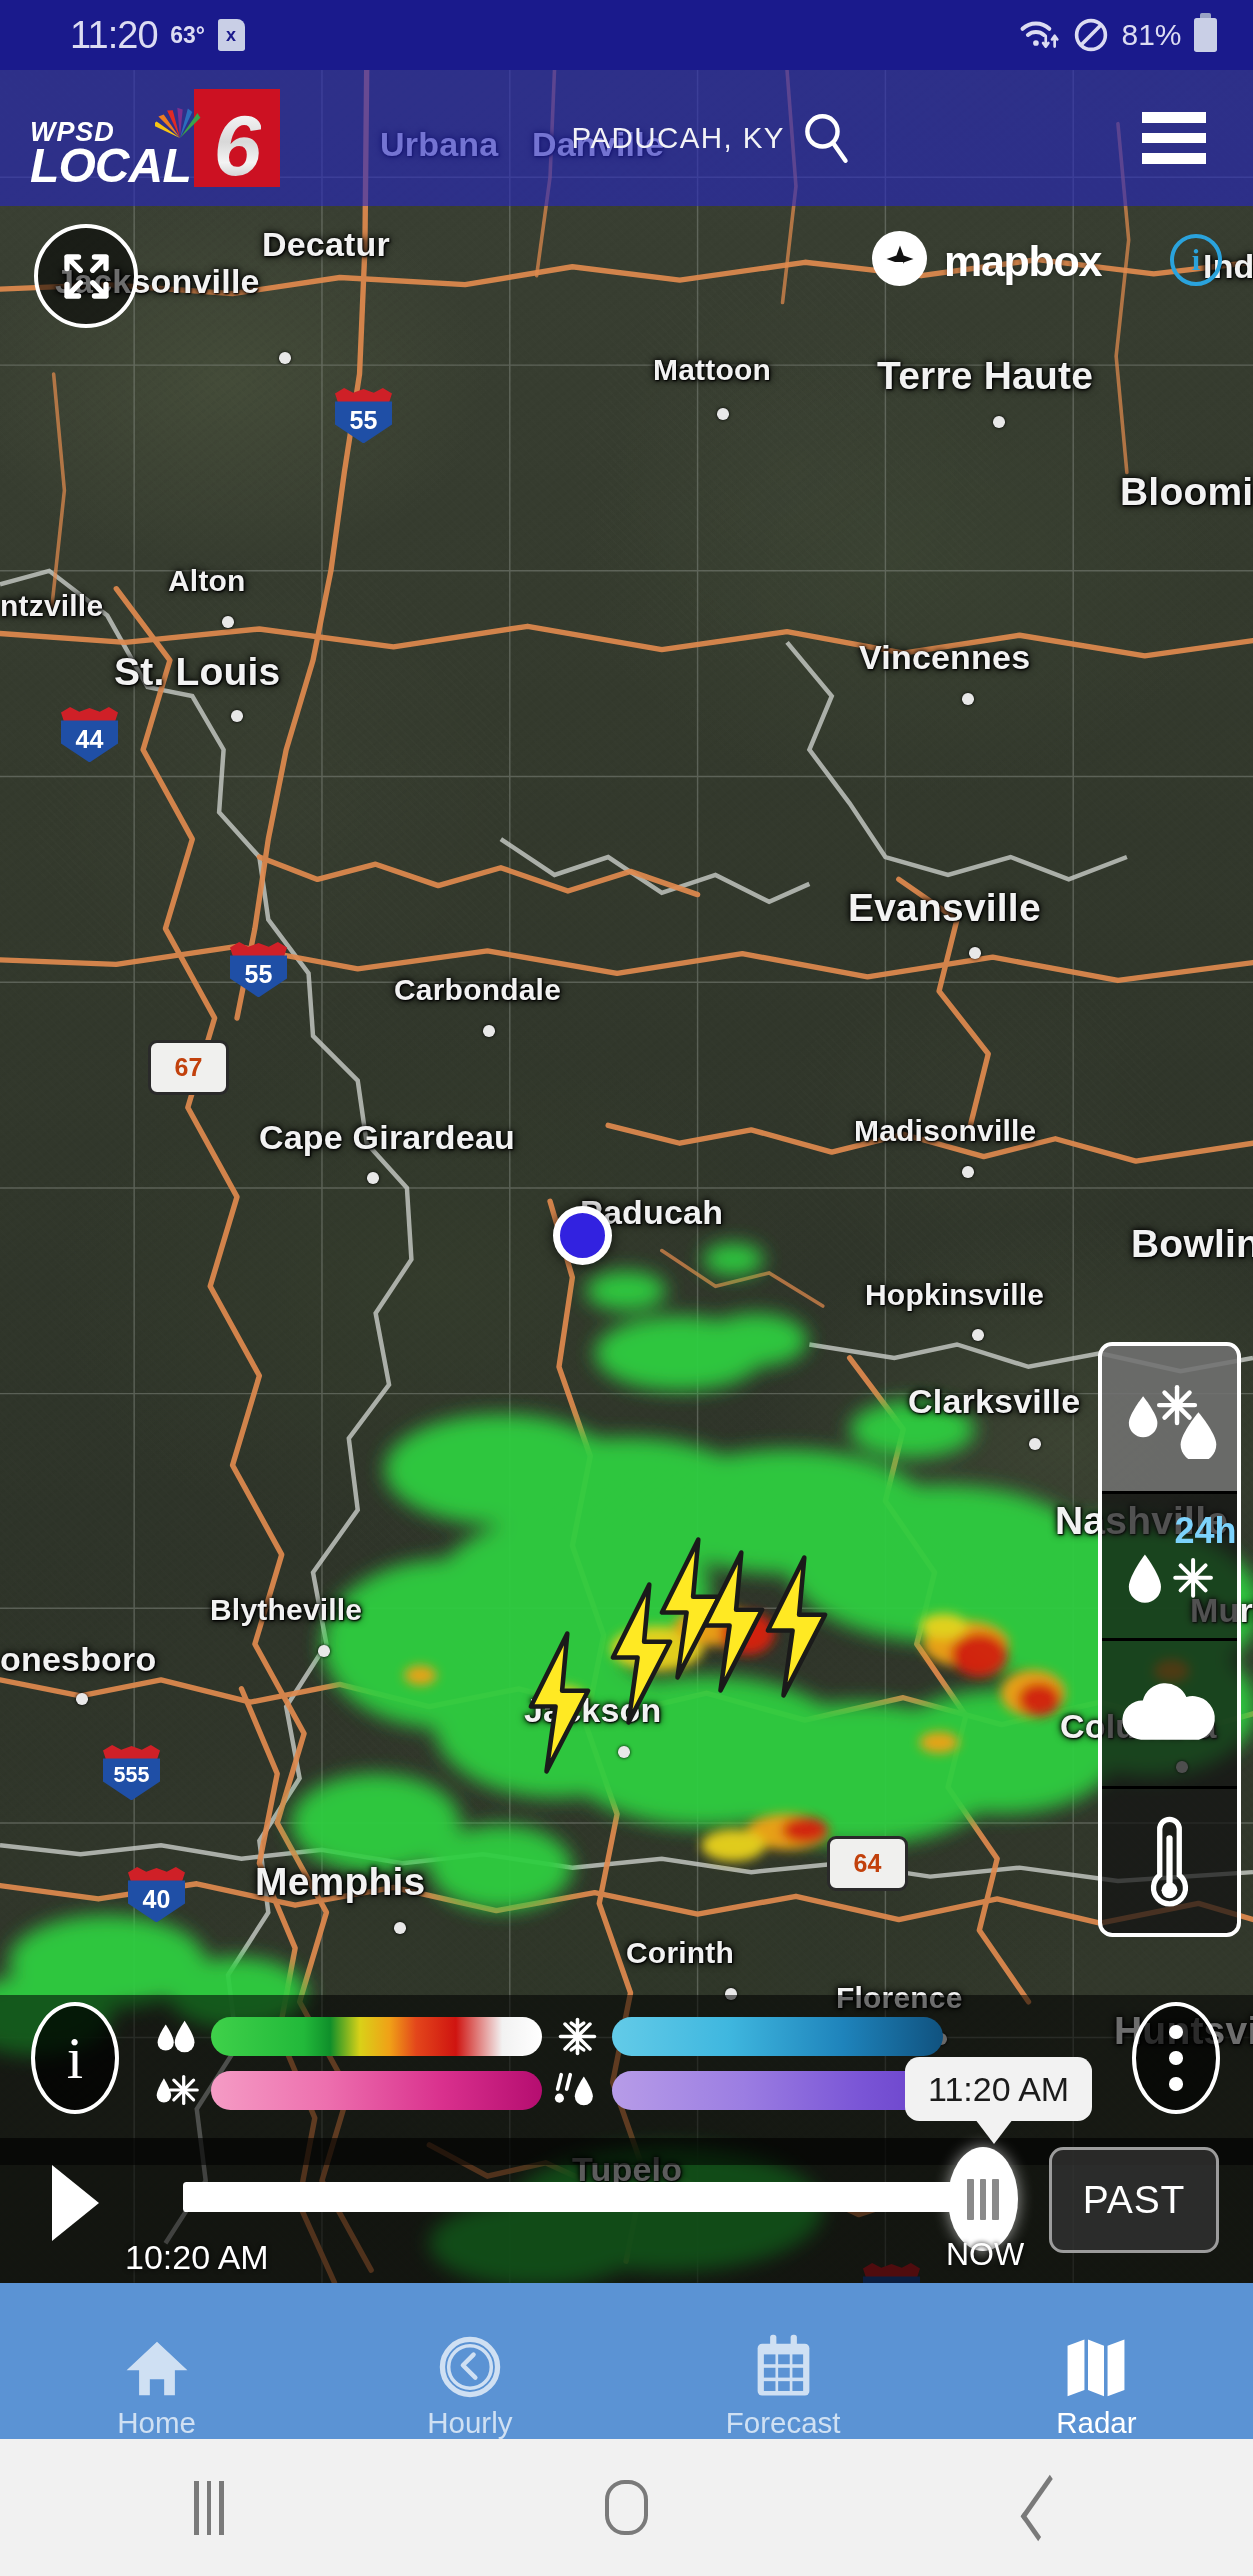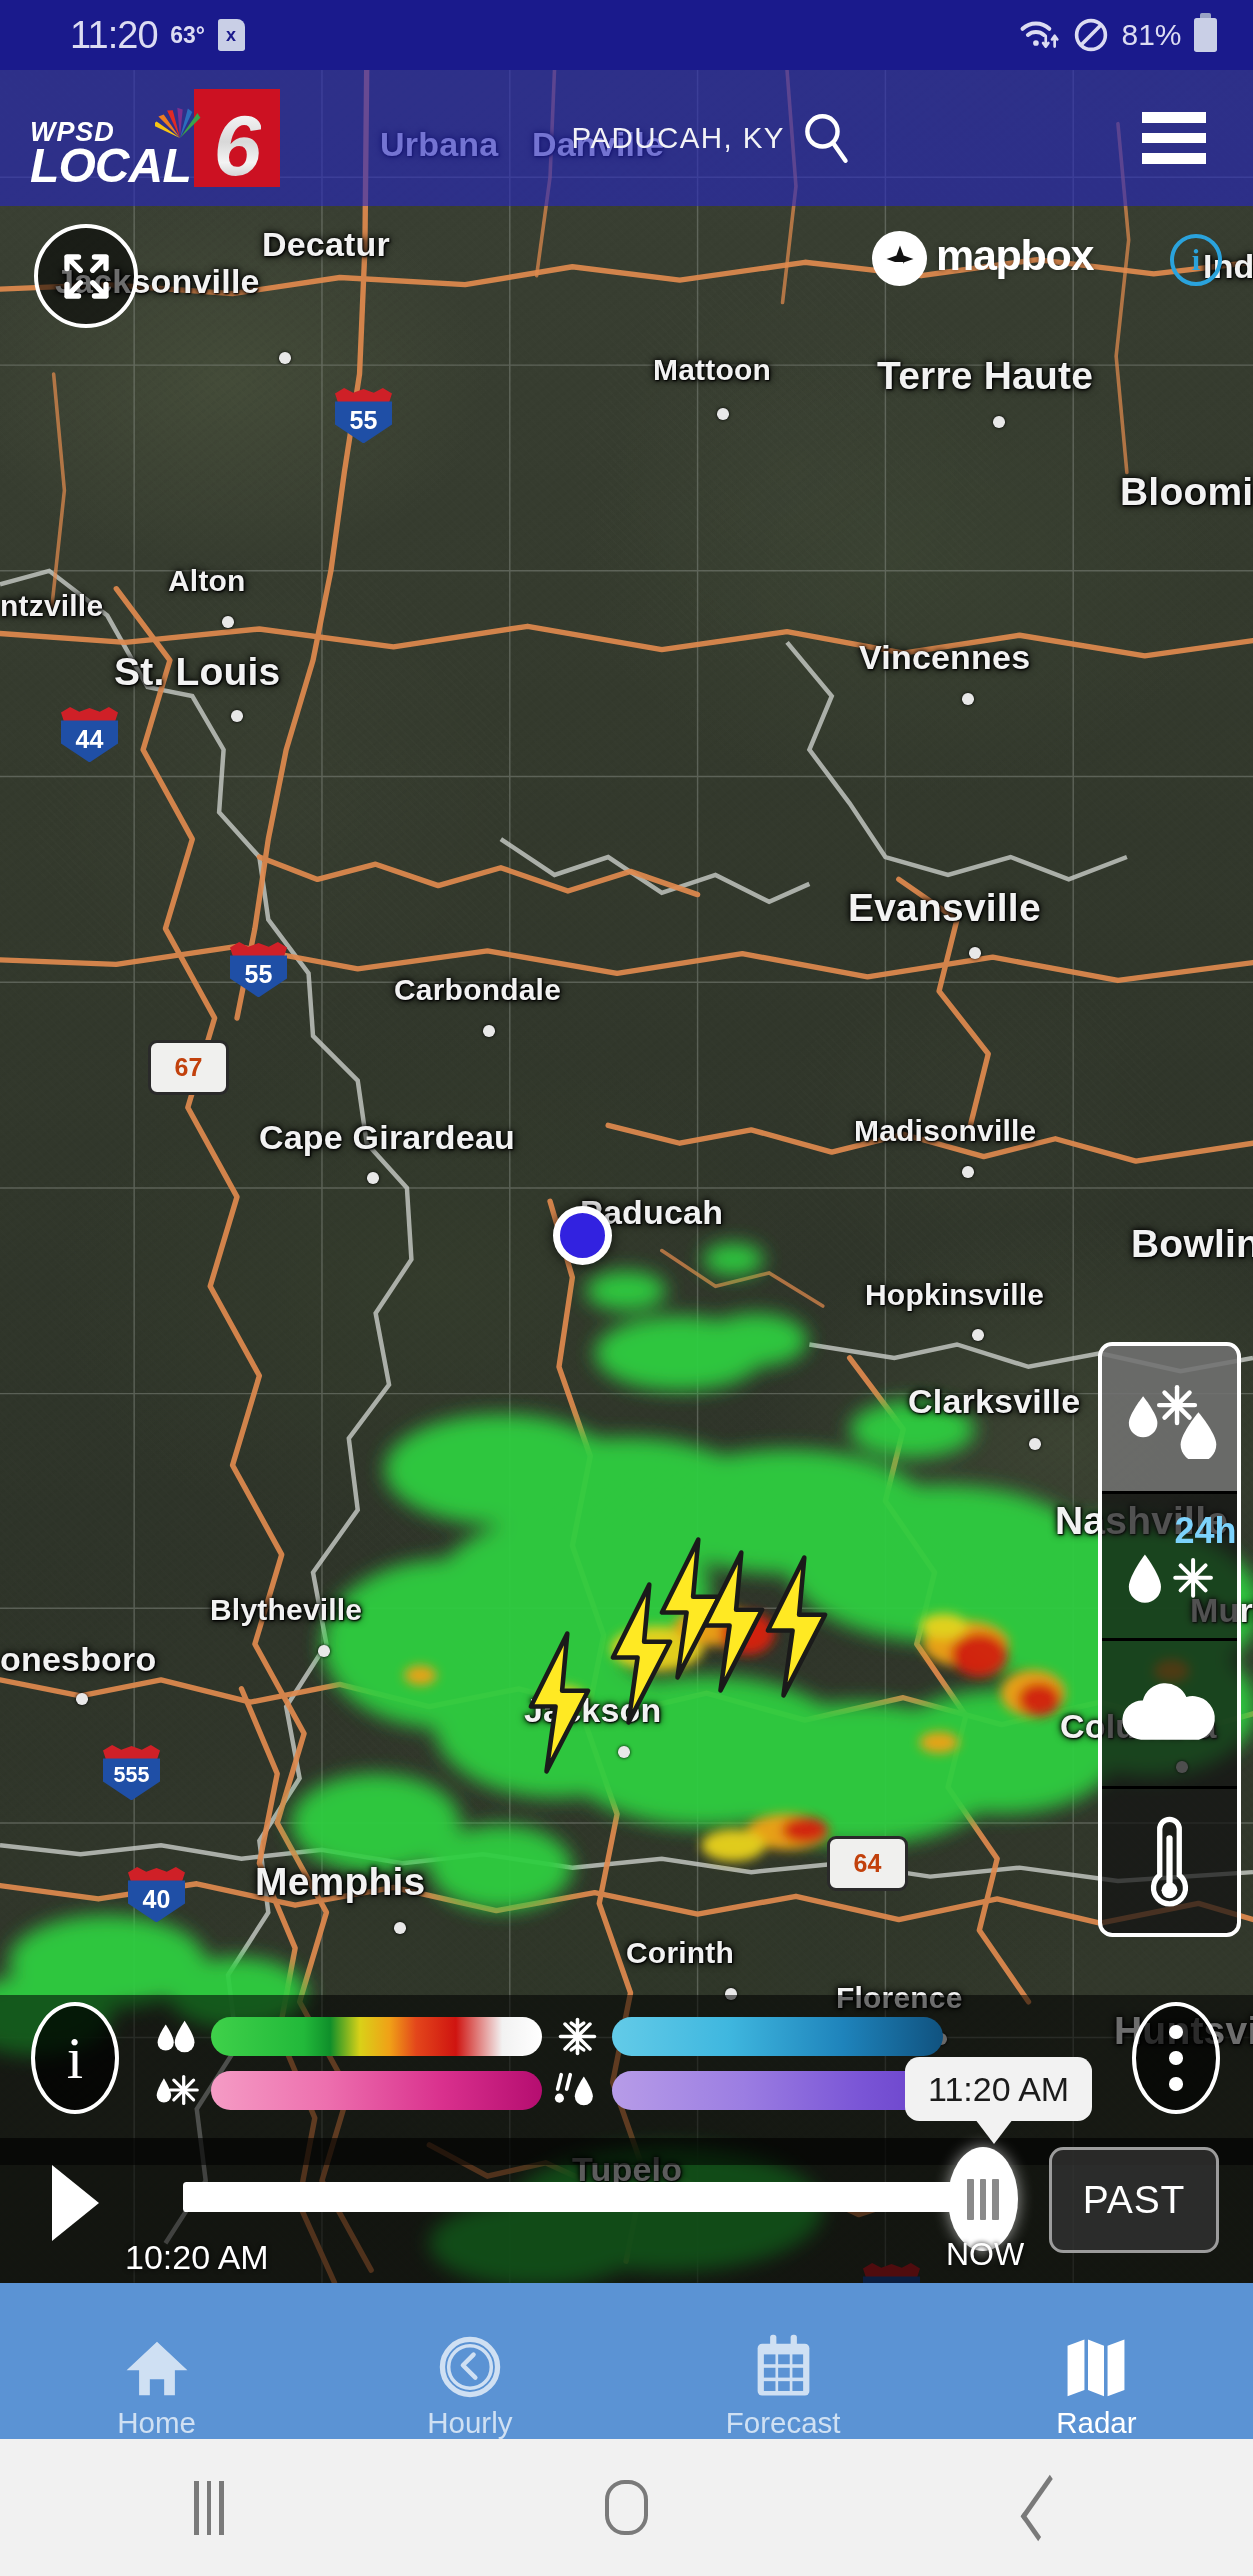--- a/index.html
+++ b/index.html
@@ -91,22 +91,22 @@
   .peacock { position:absolute; top:12.5px; left:-39px; width:50px; height:47px; }
   .hdr-center { flex:1; display:flex; align-items:center; justify-content:center; gap:16px; }
   .hdr-loc { color:#f3f3f6; font-size:29.5px; letter-spacing:1.4px; }
   .hdr-menu { padding-right:47px; display:flex; flex-direction:column; gap:9.8px; }
   .hdr-menu i { display:block; width:64px; height:10.7px; background:#fff; }
 
   
   .fs-btn { position:absolute; left:34px; top:224px; width:104px; height:104px;
     border-radius:50%; border:4.5px solid #fff; background:rgba(0,0,0,.55); z-index:30;
     display:flex; align-items:center; justify-content:center; }
-  .mapbox-logo { position:absolute; left:872px; top:231px; display:flex; align-items:flex-start;
-    gap:9px; z-index:30; }
+  .mapbox-logo { position:absolute; left:872px; top:231px; display:flex; align-items:flex-end;
+    gap:17px; z-index:30; }
   .mapbox-mark { width:55px; height:55px; border-radius:50%; background:#fff; position:relative;
     display:flex; align-items:center; justify-content:center; }
   .mapbox-mark:after { content:""; position:absolute; left:12.5px; bottom:6.3px; width:18px; height:18px;
     background:#fff; border-radius:0 0 0 12.5px; }
   .mapbox-word { color:#fff; font-size:43px; font-weight:700; letter-spacing:-1.3px;
     text-shadow:0 0 5.4px rgba(0,0,0,.5); }
   .info-circle { position:absolute; left:1170px; top:234px; width:52px; height:52px;
     border-radius:50%; border:4.5px solid #2aa3dd; z-index:30;
     display:flex; align-items:center; justify-content:center; }
   .info-circle b { color:#2aa3dd; font-size:30px; font-family:"Liberation Serif", serif; }

